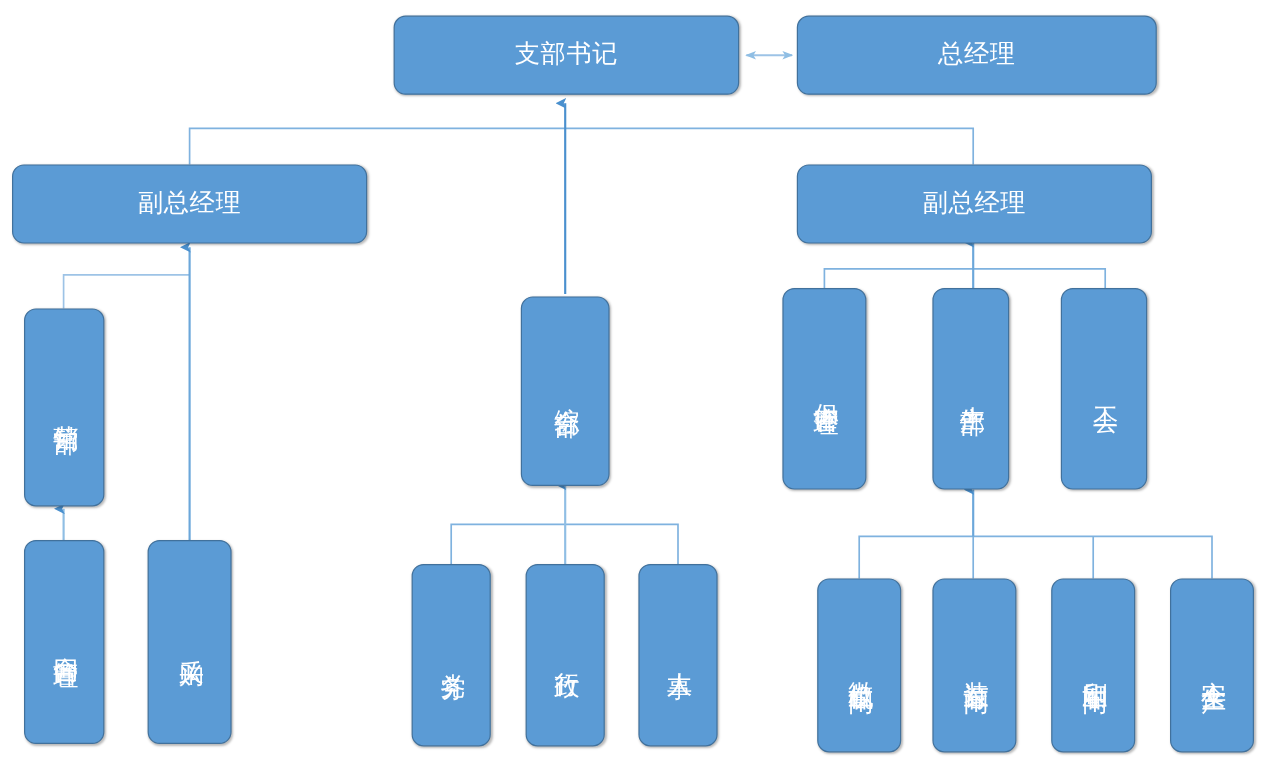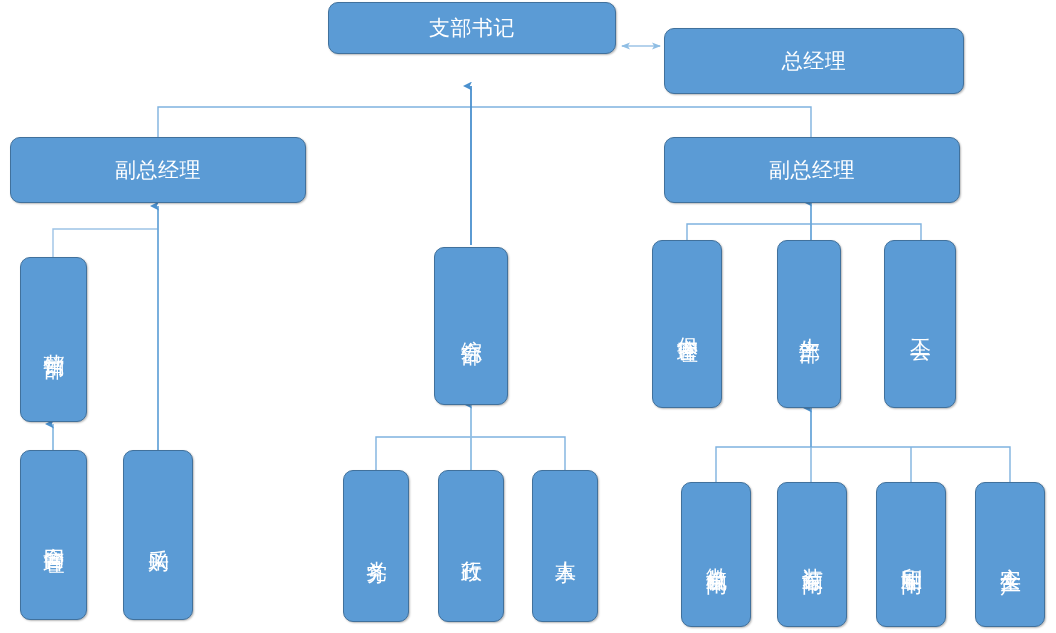--- a/index.html
+++ b/index.html
@@ -109,25 +109,25 @@
     </g>
 
     <g>
       <path d="M716 482 L716 447 L1010 447 L1010 482" fill="none" stroke="#7FB2DF" stroke-width="1.4"></path>
       <path d="M811 447 L811 482" fill="none" stroke="#7FB2DF" stroke-width="1.4"></path>
       <path d="M911 447 L911 482" fill="none" stroke="#7FB2DF" stroke-width="1.4"></path>
       <line x1="811" y1="447" x2="811" y2="408" stroke="#6BA7DA" stroke-width="1.8" marker-end="url(#arrowUp)"></line>
     </g>
   </svg>
 
-  <div class="node horiz" style="left:328px; top:2px; width:288px; height:52px;">
+  <div class="node horiz" style="left:328px; top:13px; width:288px; height:66px;">
     <span class="node-label">支部书记</span>
   </div>
 
-  <div class="node horiz" style="left:664px; top:28px; width:300px; height:66px;">
+  <div class="node horiz" style="left:664px; top:13px; width:300px; height:66px;">
     <span class="node-label">总经理</span>
   </div>
 
   <div class="node horiz" style="left:10px; top:137px; width:296px; height:66px;">
     <span class="node-label">副总经理</span>
   </div>
 
   <div class="node horiz" style="left:664px; top:137px; width:296px; height:66px;">
     <span class="node-label">副总经理</span>
   </div>

